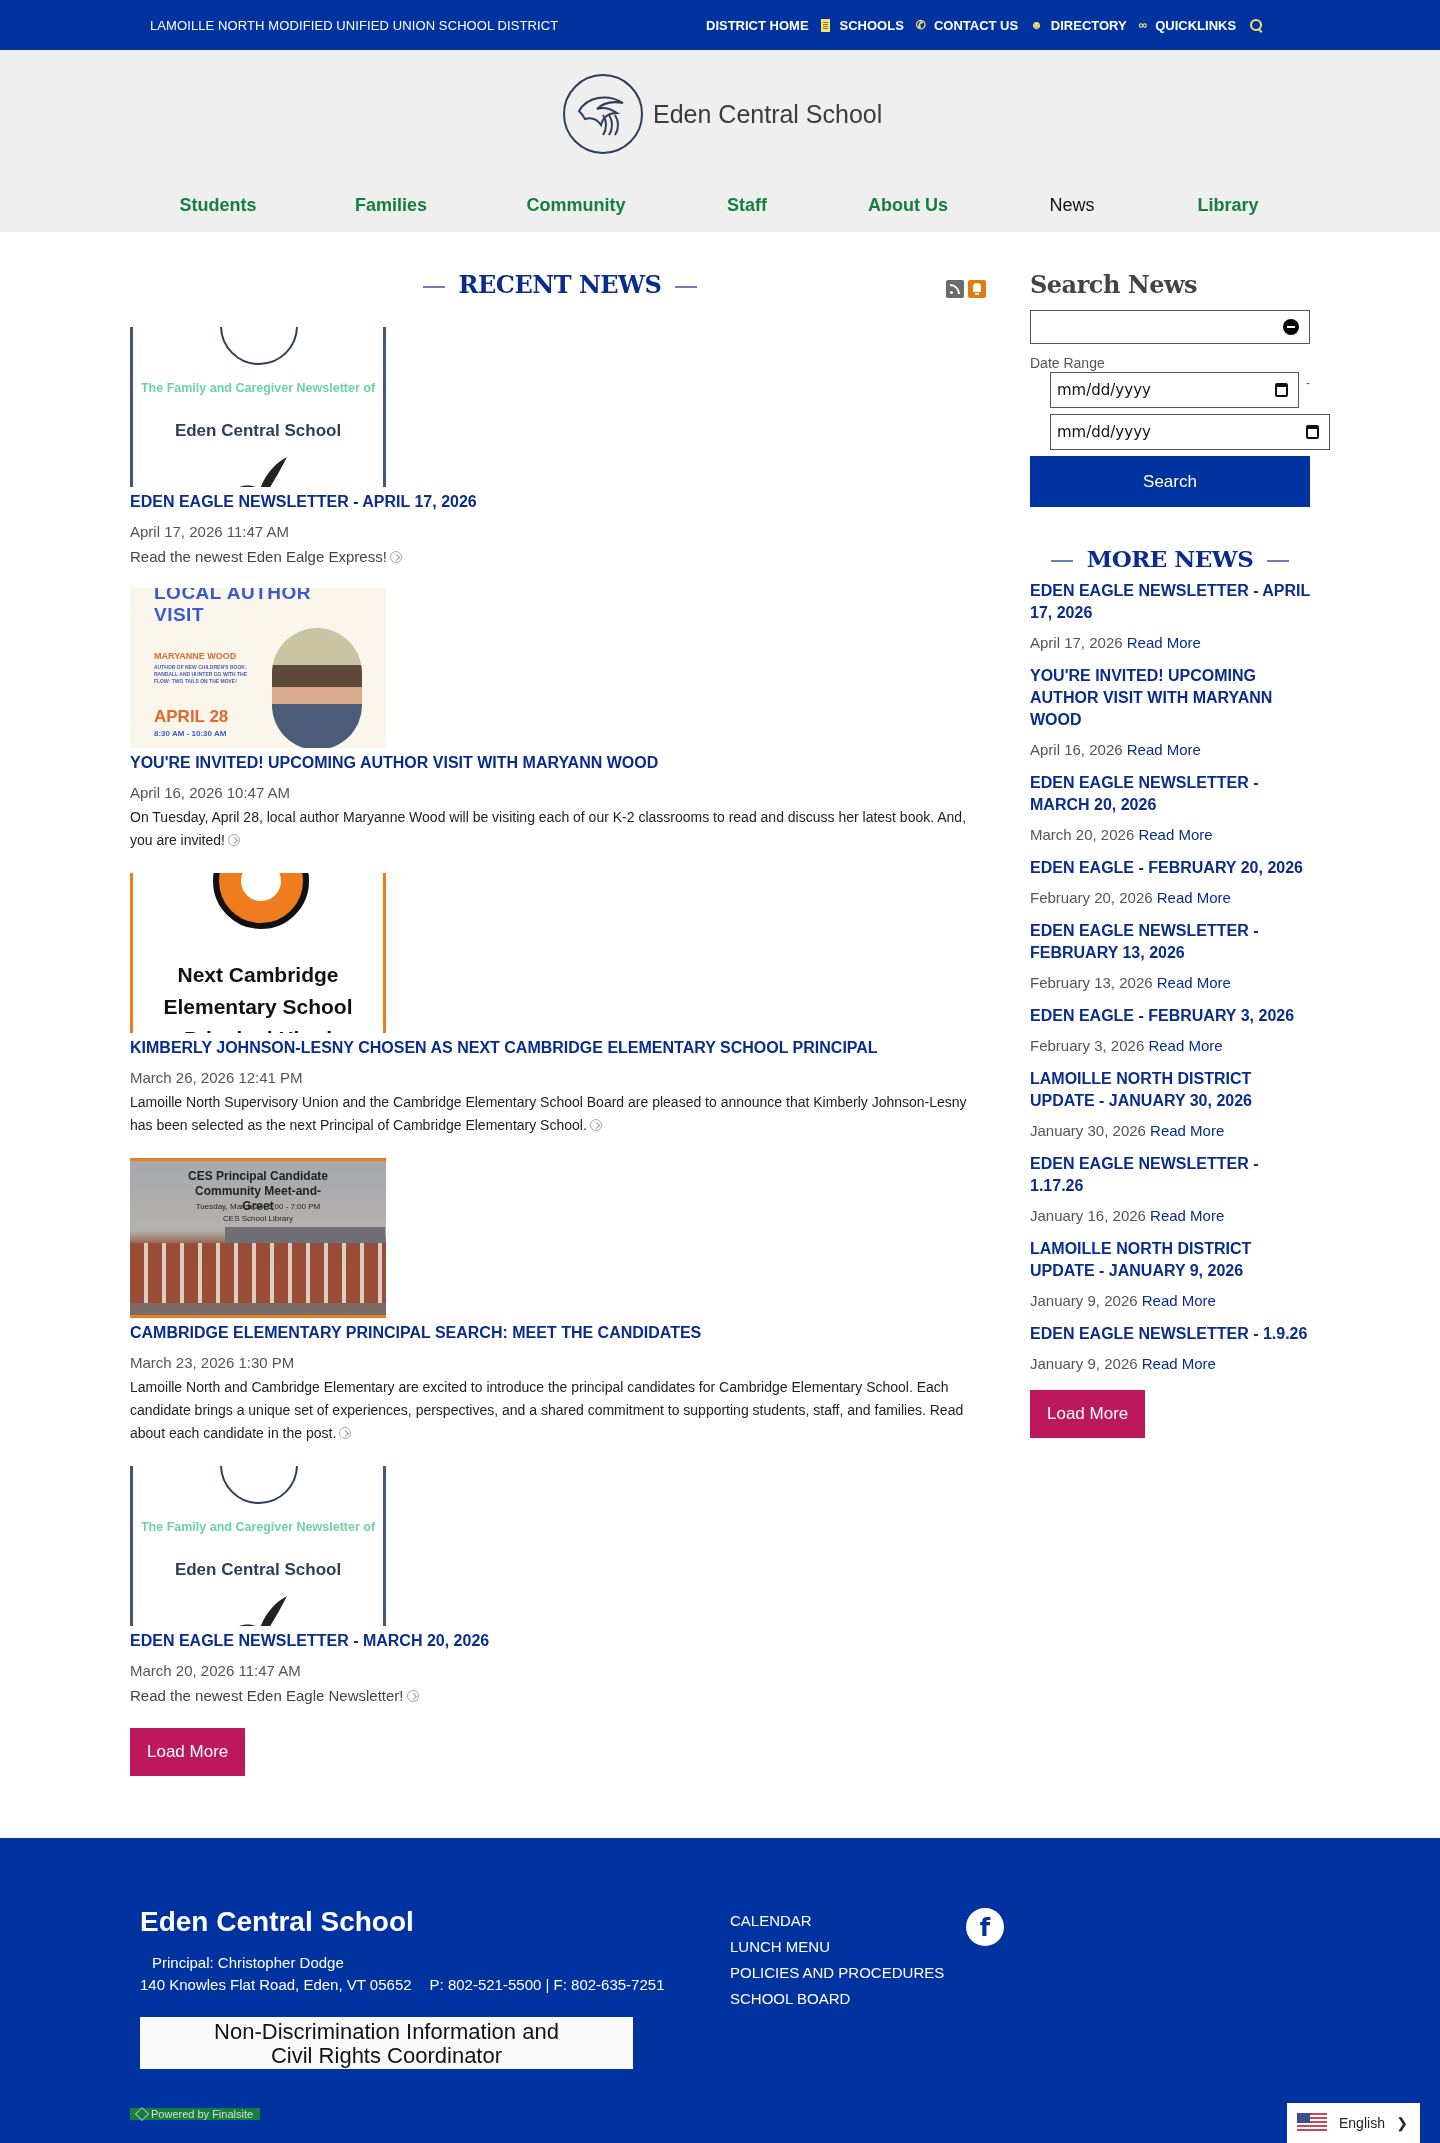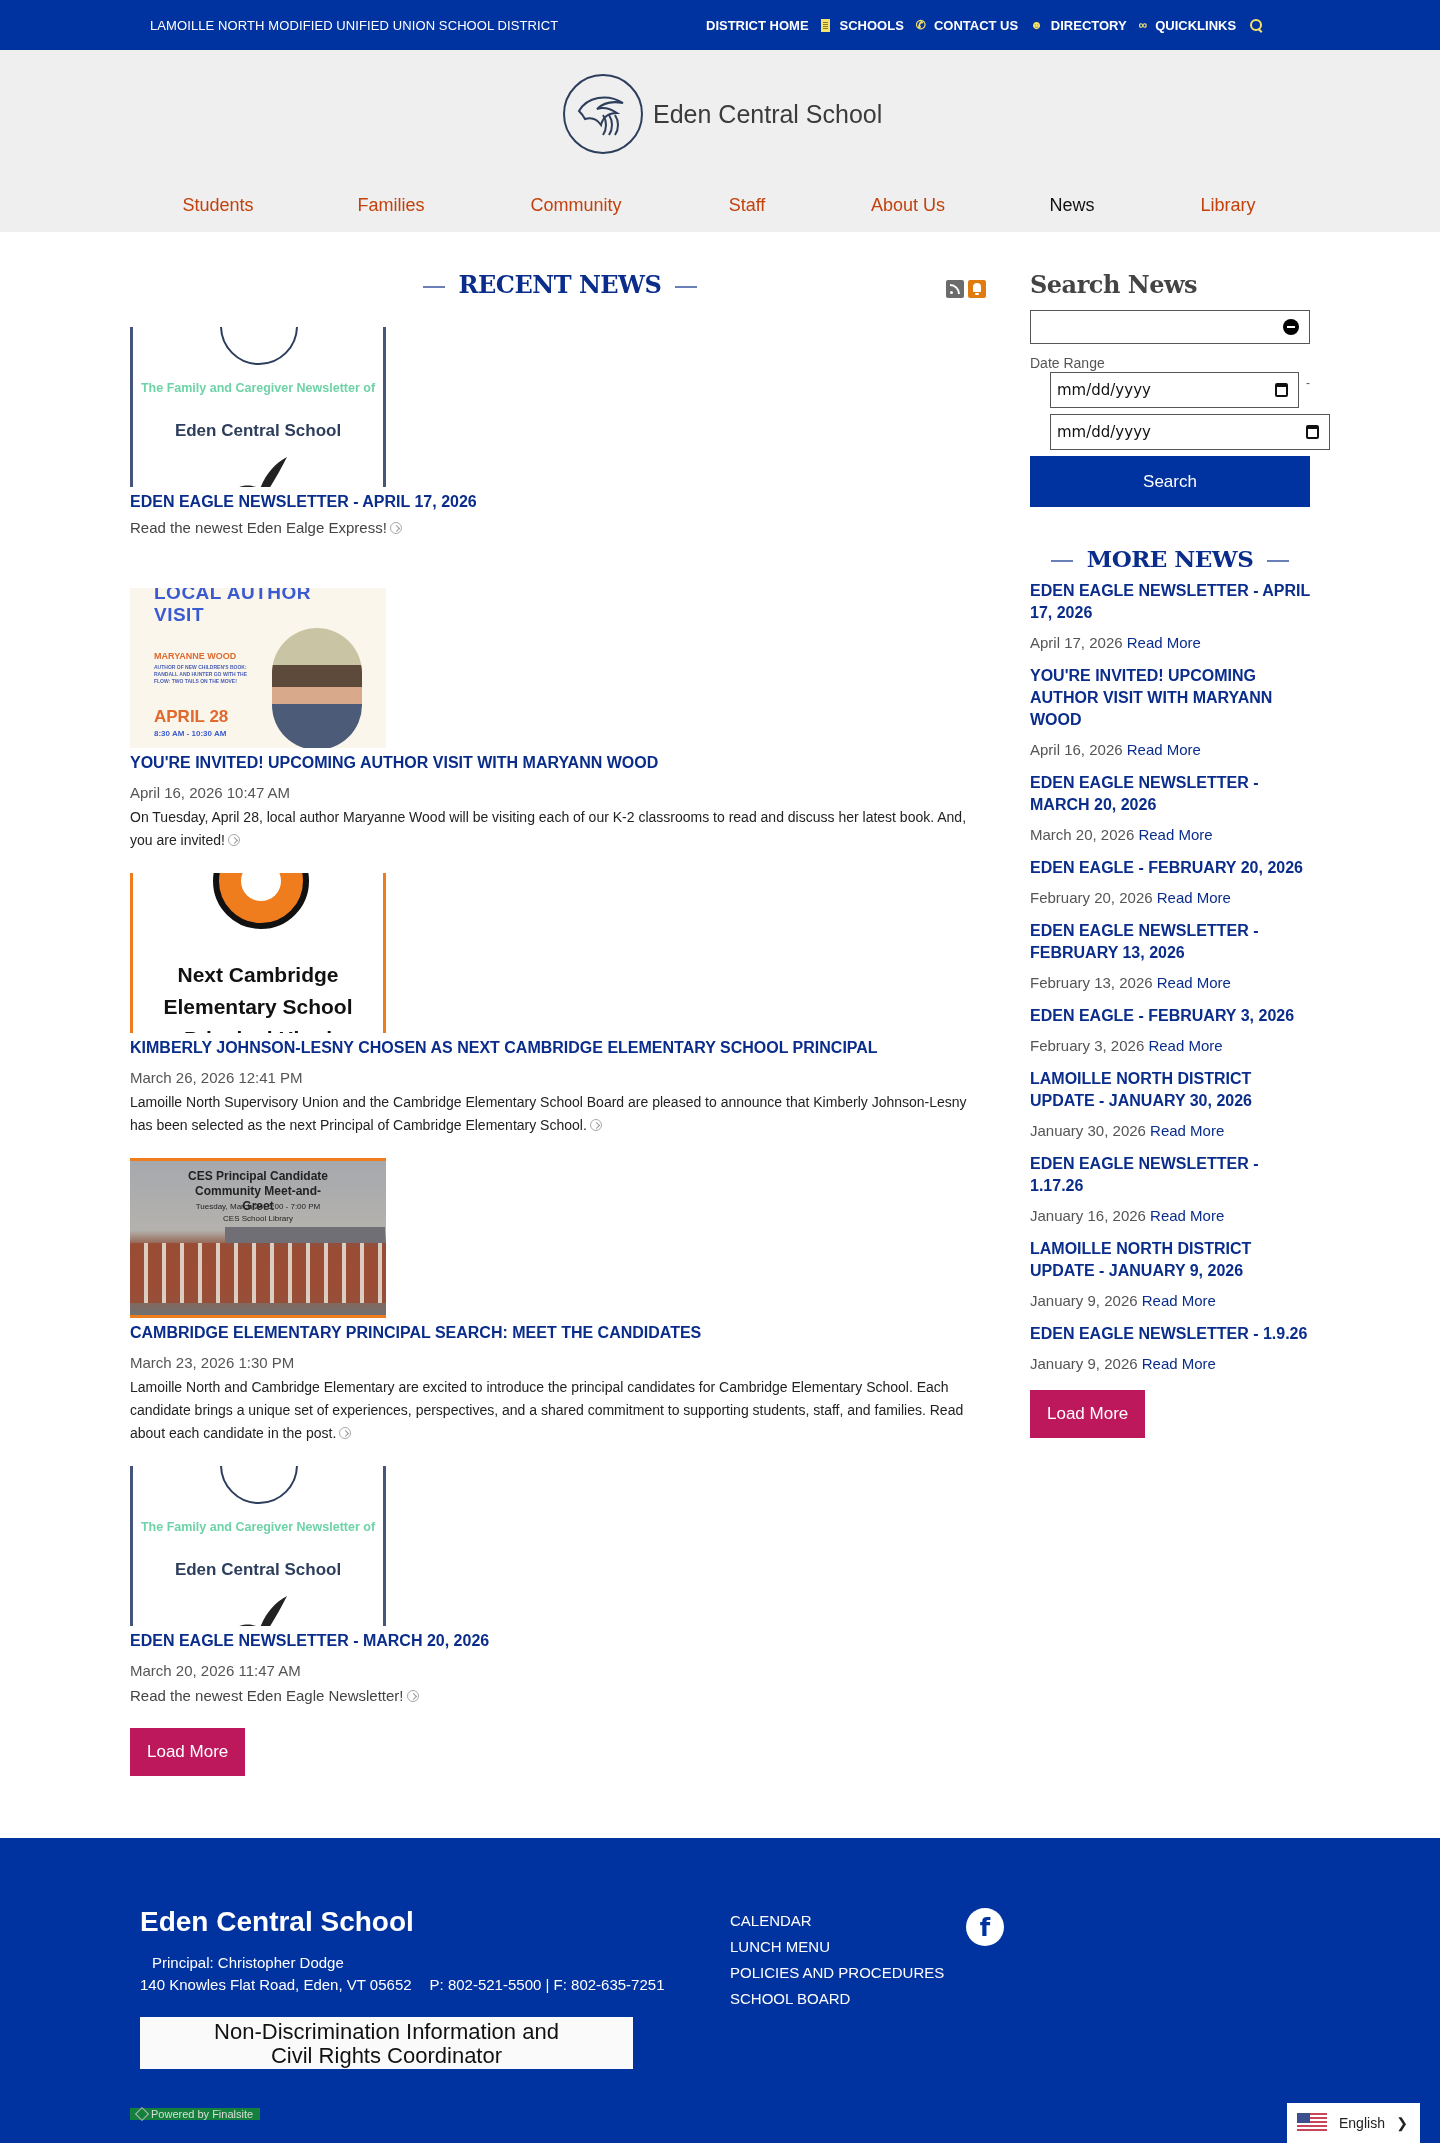--- a/index.html
+++ b/index.html
@@ -16,21 +16,21 @@
   .util-nav .u-icon.bldg::after { content: ""; position: absolute; left: 2px; top: 2px; width: 5px; height: 9px; background: repeating-linear-gradient(#f4e26b 0 1px, #8a7a20 1px 2px); }
   .util-nav .search-icon { width: 12px; height: 12px; position: relative; margin-left: 2px; }
   .util-nav .search-icon::before { content: ""; position: absolute; left: 0; top: 0; width: 8px; height: 8px; border: 2px solid #f4e26b; border-radius: 50%; }
   .util-nav .search-icon::after { content: ""; position: absolute; left: 9px; top: 9px; width: 2px; height: 5px; background: #f4e26b; transform: rotate(-45deg); }
 
   
   .header { background: #efefef; height: 182px; position: relative; }
   .logo { position: absolute; left: 563px; top: 24px; display: flex; align-items: center; }
   .logo-circle { width: 80px; height: 80px; border: 2px solid #2d3e5c; border-radius: 50%; display: flex; align-items: center; justify-content: center; background: #efefef; }
   .logo-name { margin-left: 10px; font-size: 25px; color: #3b3b3b; }
-  .nav-item { position: absolute; top: 195px; font-size: 18px; font-weight: normal; color: #c2410c; transform: translateX(-50%); white-space: nowrap; }
+  .nav-item { position: absolute; top: 195px; font-size: 18px; font-weight: bold; color: #15803d; transform: translateX(-50%); white-space: nowrap; }
   .nav-item.active { color: #111; font-weight: normal; }
 
   
   .content { position: relative; width: 1440px; padding-bottom: 60px; }
   .main-col { position: absolute; left: 130px; top: 0; width: 860px; }
   .section-title { text-align: center; font-family: "DejaVu Serif", serif; font-size: 24px; font-weight: bold; color: #0a2d8c; letter-spacing: -0.5px; }
   .section-title .dash { display: inline-block; width: 22px; height: 2px; background: #6a7fb8; vertical-align: middle; margin: 0 14px; }
   .rss-icons { position: absolute; right: 4px; top: 48px; display: flex; gap: 4px; }
   .rss-icon { width: 18px; height: 18px; background: #6b6b6b; border-radius: 2px; position: relative; }
   .rss-icon::before { content: ""; position: absolute; left: 4px; bottom: 4px; width: 3px; height: 3px; background: #fff; border-radius: 50%; }
@@ -180,20 +180,21 @@
     <div class="post" style="top:95px;">
       <a class="thumb newsletter" style="display:block;">
         <span class="ring"></span>
         <span class="t1">The Family and Caregiver Newsletter of</span>
         <span class="t2">Eden Central School</span>
         <svg class="bird" viewBox="0 0 70 40">
             <path d="M5 36 C20 28, 28 30, 35 34 C40 20, 50 8, 62 2 C56 14, 50 24, 44 34 Z" fill="#222"></path>
           </svg>
       </a>
       <a class="post-title">EDEN EAGLE NEWSLETTER - APRIL 17, 2026</a>
+      <div class="post-date">April 17, 2026 11:47 AM</div>
       <div class="post-summary"><span>Read the newest Eden Ealge Express!</span><a class="more-arrow"></a></div>
     </div>
 
     <div class="post" style="top:356px;">
       <a class="thumb author" style="display:block;">
         <span class="a1" style="width:170px;">LOCAL AUTHOR VISIT</span>
         <span class="a2">MARYANNE WOOD</span>
         <span class="a3">AUTHOR OF NEW CHILDREN'S BOOK: RANDALL AND HUNTER GO WITH THE FLOW: TWO TAILS ON THE MOVE!</span>
         <span class="a4">APRIL 28</span>
         <span class="a5">8:30 AM - 10:30 AM</span>

